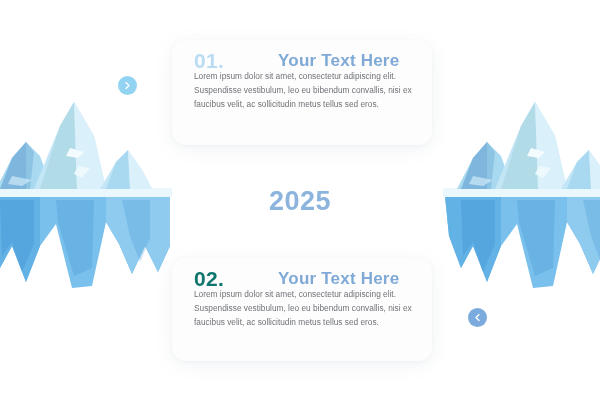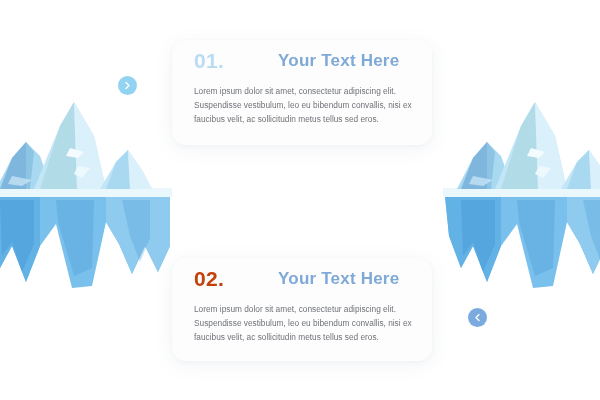--- a/index.html
+++ b/index.html
@@ -60,32 +60,32 @@
     display: flex;
     align-items: center;
     gap: 32px;
   }
   .card-num {
     font-size: 21px;
     font-weight: bold;
     letter-spacing: 0.3px;
   }
   .card-num-1 { color: #b9dcf2; }
-  .card-num-2 { color: #c2410c; }
+  .card-num-2 { color: #0f766e; }
   .card-title {
     margin-left: 22px;
     font-size: 17px;
     font-weight: bold;
     color: #7fa9d6;
     letter-spacing: 0.2px;
   }
   .card-body {
     position: absolute;
     left: 22px;
-    top: 45px;
+    top: 30px;
     width: 222px;
     font-size: 8.3px;
     line-height: 1.68;
     color: #6f7276;
   }
 
   
   .year {
     position: absolute;
     left: 0;
@@ -195,20 +195,21 @@
   </div>
 
   <div class="card card-two">
     <div class="card-head">
       <span class="card-num card-num-2">02.</span>
       <span class="card-title">Your Text Here</span>
     </div>
     <div class="card-body">Lorem ipsum dolor sit amet, consectetur adipiscing elit. Suspendisse vestibulum, leo eu bibendum convallis, nisi ex faucibus velit, ac sollicitudin metus tellus sed eros.</div>
   </div>
 
+  <div class="year">2025</div>
 
   <div class="nav-circle nav-top">
     <span>
       <svg width="7" height="9" viewBox="0 0 7 9" xmlns="http://www.w3.org/2000/svg">
         <path d="M2 1.5 L5 4.5 L2 7.5" fill="none" stroke="#ffffff" stroke-width="1.3" stroke-linecap="round" stroke-linejoin="round"></path>
       </svg>
     </span>
   </div>
 
   <div class="nav-circle nav-bottom">

